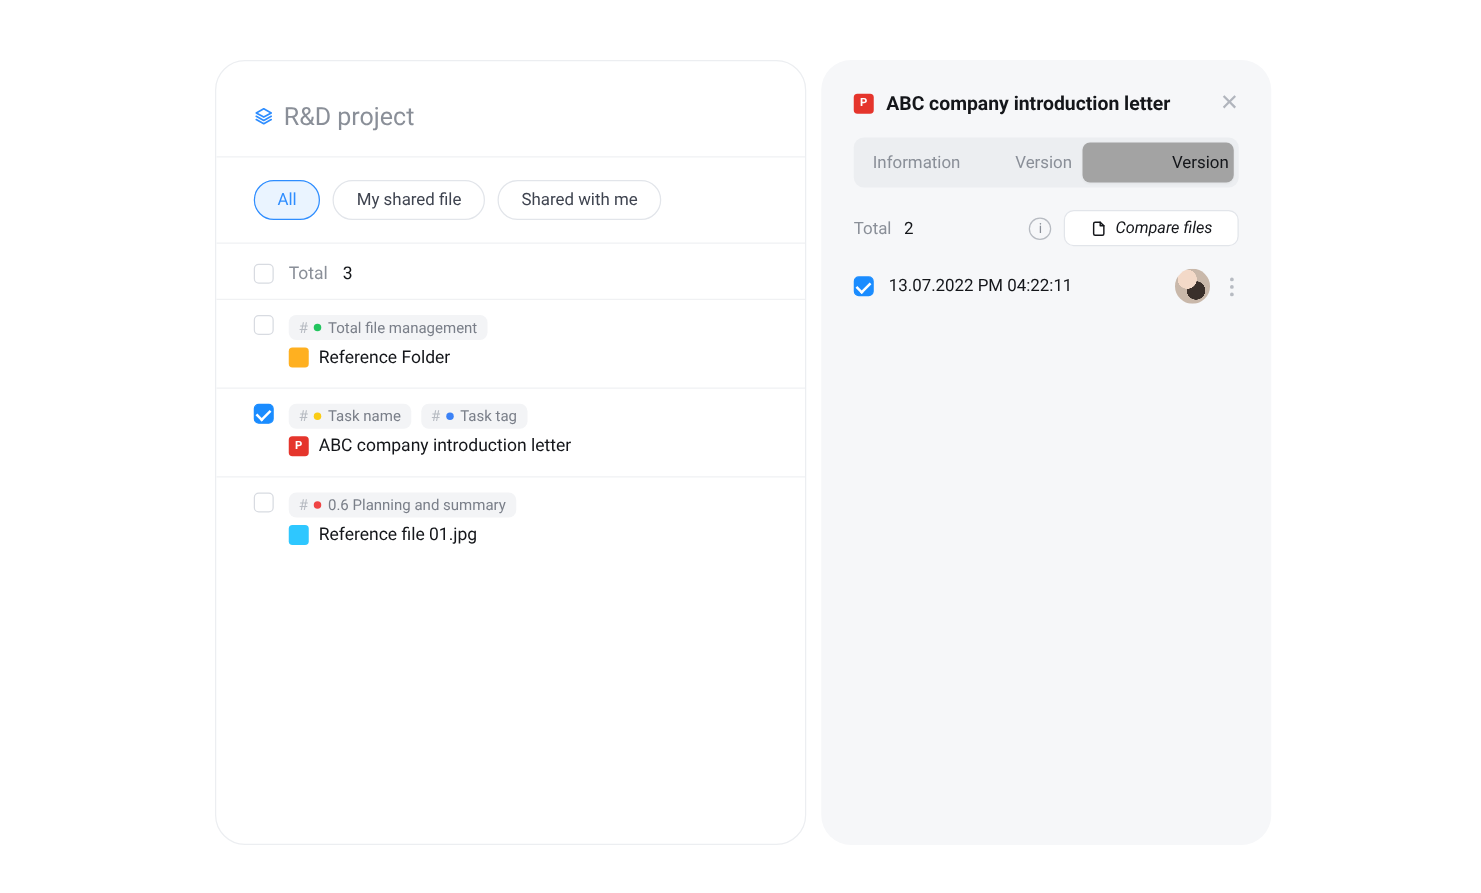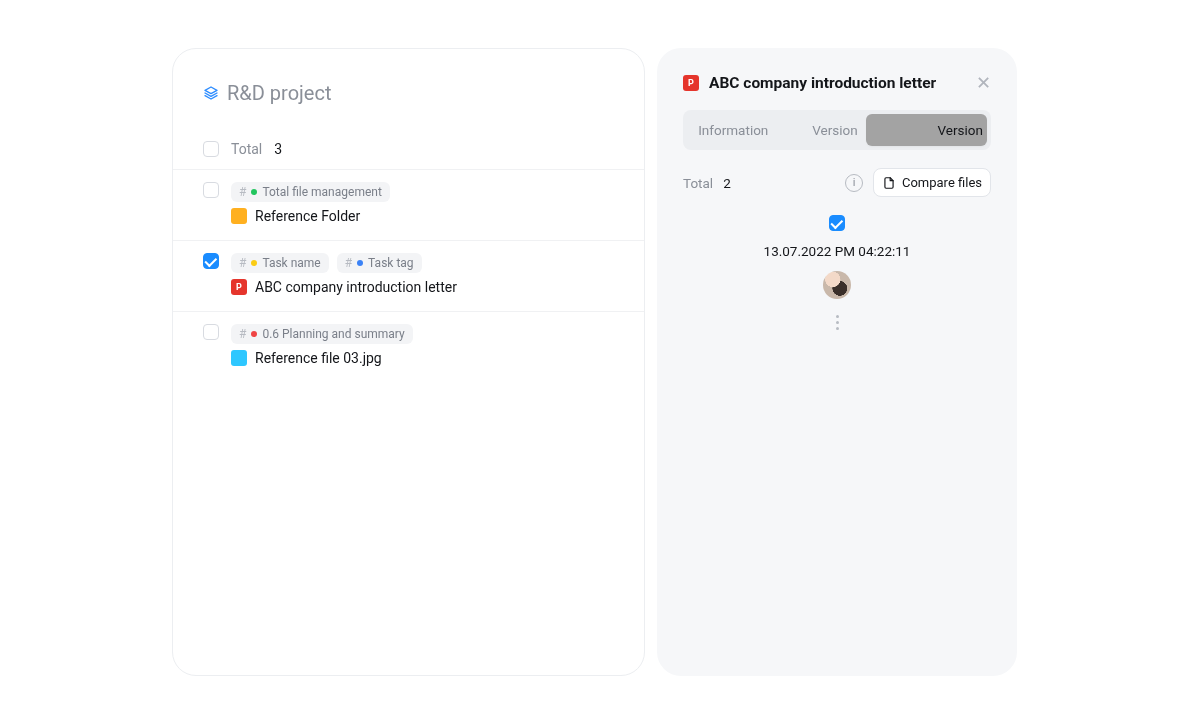--- a/index.html
+++ b/index.html
@@ -180,31 +180,31 @@
     display:inline-flex; align-items:center; justify-content:center;
     font-size: 11px; color:#8a8f98;
   }
   .compare-btn {
     display: inline-flex;
     align-items: center;
     gap: 6px;
     border: 1px solid #e2e5ea;
     border-radius: 8px;
     background: #fff;
-    padding: 6px 8px;
+    padding: 6px 20px;
     font-size: 13px;
     color: #14161a;
     cursor: pointer;
+    font-style: italic;
   }
   .version-list { display:flex; flex-direction:column; gap: 12px; }
   .version-row {
     display: flex;
     align-items: center;
     gap: 12px;
-    flex-direction: column;
   }
   .version-row .ts { font-size: 13.5px; color: #14161a; flex:1; }
   .avatar {
     width: 28px; height: 28px; border-radius: 50%;
     background: radial-gradient(circle at 35% 30%, #f3d9c8 0 28%, transparent 29%),
                 radial-gradient(circle at 60% 62%, #3a2f2a 0 30%, transparent 31%),
                 #c9b8aa;
   }
   .kebab {
     display:flex; flex-direction:column; gap:3px;
@@ -224,20 +224,25 @@
       <span class="project-icon">
         <svg width="16" height="16" viewBox="0 0 24 24" fill="none" stroke="#2e8dff" stroke-width="2" stroke-linejoin="round" stroke-linecap="round">
           <polygon points="12 3 3 8 12 13 21 8 12 3"></polygon>
           <polyline points="3 12 12 17 21 12"></polyline>
           <polyline points="3 16 12 21 21 16"></polyline>
         </svg>
       </span>
       <span>R&amp;D project</span>
     </div>
 
+    <div class="filter-row">
+      <div class="pill active">All</div>
+      <div class="pill">My shared file</div>
+      <div class="pill">Shared with me</div>
+    </div>
 
     <div class="total-row">
       <span class="checkbox"></span>
       <span>Total</span>
       <span class="total-num">3</span>
     </div>
 
     <div class="list">
 
       <div class="file-row">
@@ -284,21 +289,21 @@
         <div class="file-body">
           <div class="tags">
             <span class="tag">
               <span class="hash">#</span>
               <span class="dot" style="background:#ef4444"></span>
               <span>0.6 Planning and summary</span>
             </span>
           </div>
           <div class="name-line">
             <span class="file-icon doc"></span>
-            <span>Reference file 03.jpg</span>
+            <span>Reference file 01.jpg</span>
           </div>
         </div>
       </div>
 
     </div>
   </div>
 
   <div class="right-panel">
 
     <div class="detail-header">

